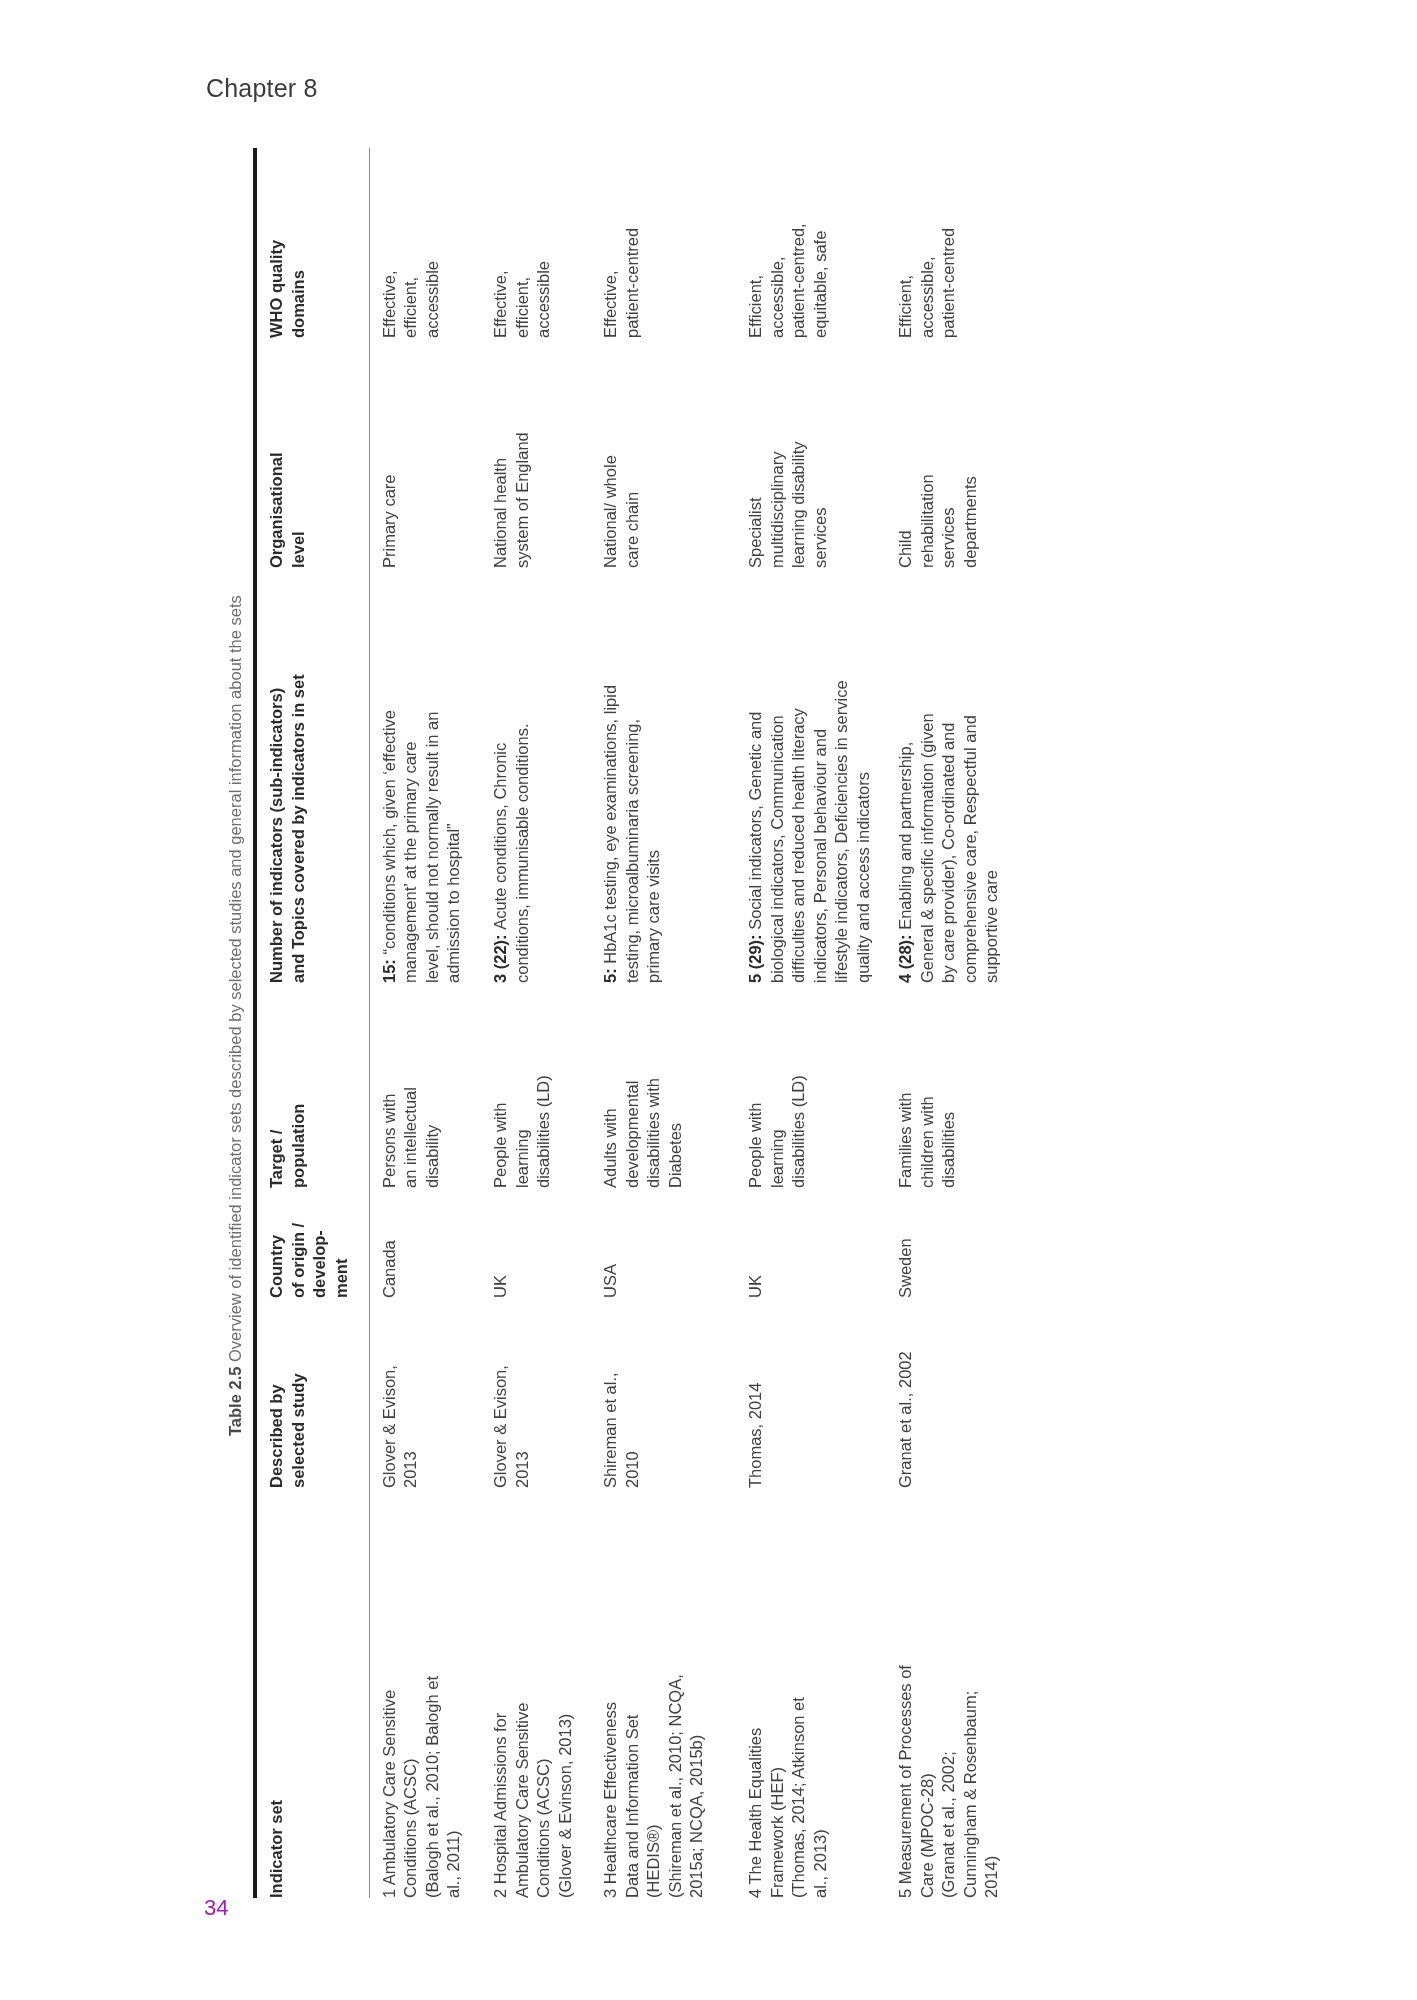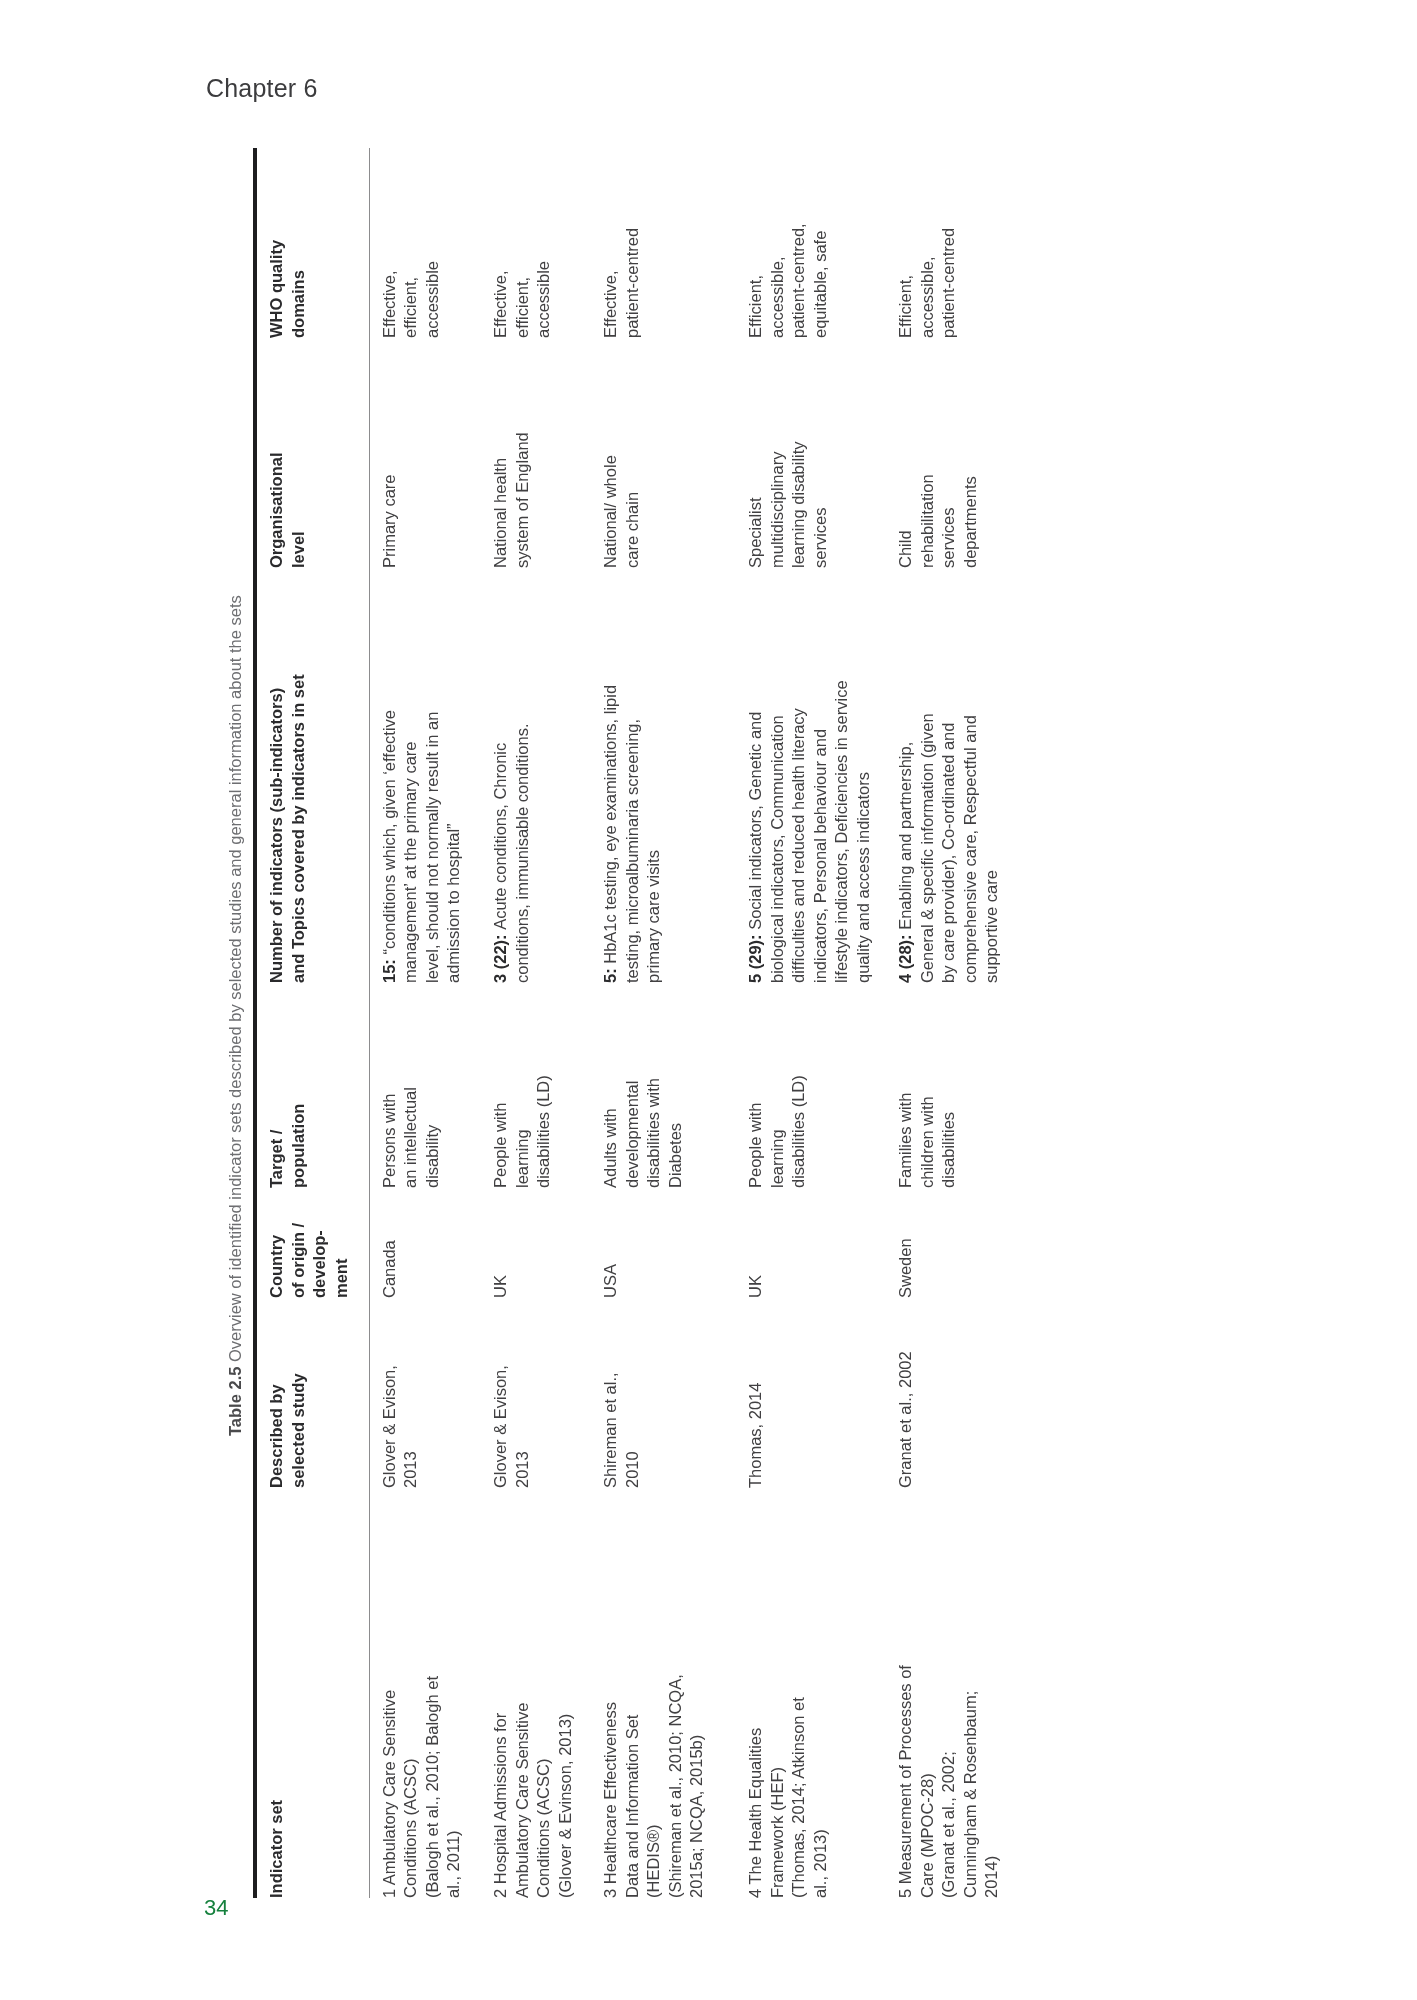--- a/index.html
+++ b/index.html
@@ -6,21 +6,21 @@
   body{
     position:relative;width:1417px;height:2000px;overflow:hidden;
     font-family:"Liberation Sans",sans-serif;color:#414042;
   }
   .chapter{
     position:absolute;left:206px;top:74px;
     font-size:25px;color:#3c3c3e;letter-spacing:0.2px;
   }
   .pagenum{
     position:absolute;left:204px;top:1895px;
-    font-size:22px;color:#15803d;
+    font-size:22px;color:#a21caf;
   }
   
   .rotated{
     position:absolute;left:224px;top:1898px;width:1750px;height:835px;
     transform:rotate(-90deg);transform-origin:0 0;
   }
   .caption{
     margin:0 0 7px 462px;
     font-size:16.5px;line-height:22px;color:#6d6e71;
     white-space:nowrap;
@@ -43,21 +43,21 @@
   tr.hr{height:114px;}
   tr.r1{height:112px;}
   tr.r2{height:110px;}
   tr.r3{height:145px;}
   tr.r4{height:150px;}
   tr.r5{height:175px;}
 </style>
 </head>
 <body>
 
-<div class="chapter">Chapter 6</div>
+<div class="chapter">Chapter 8</div>
 
 <div class="rotated">
   <div class="caption"><span class="b">Table 2.5</span><span> Overview of identified indicator sets described by selected studies and general information about the sets</span></div>
 
   <table class="t">
     <colgroup>
       <col style="width:410px">
         <col style="width:190px">
         <col style="width:110px">
       <col style="width:205px">

